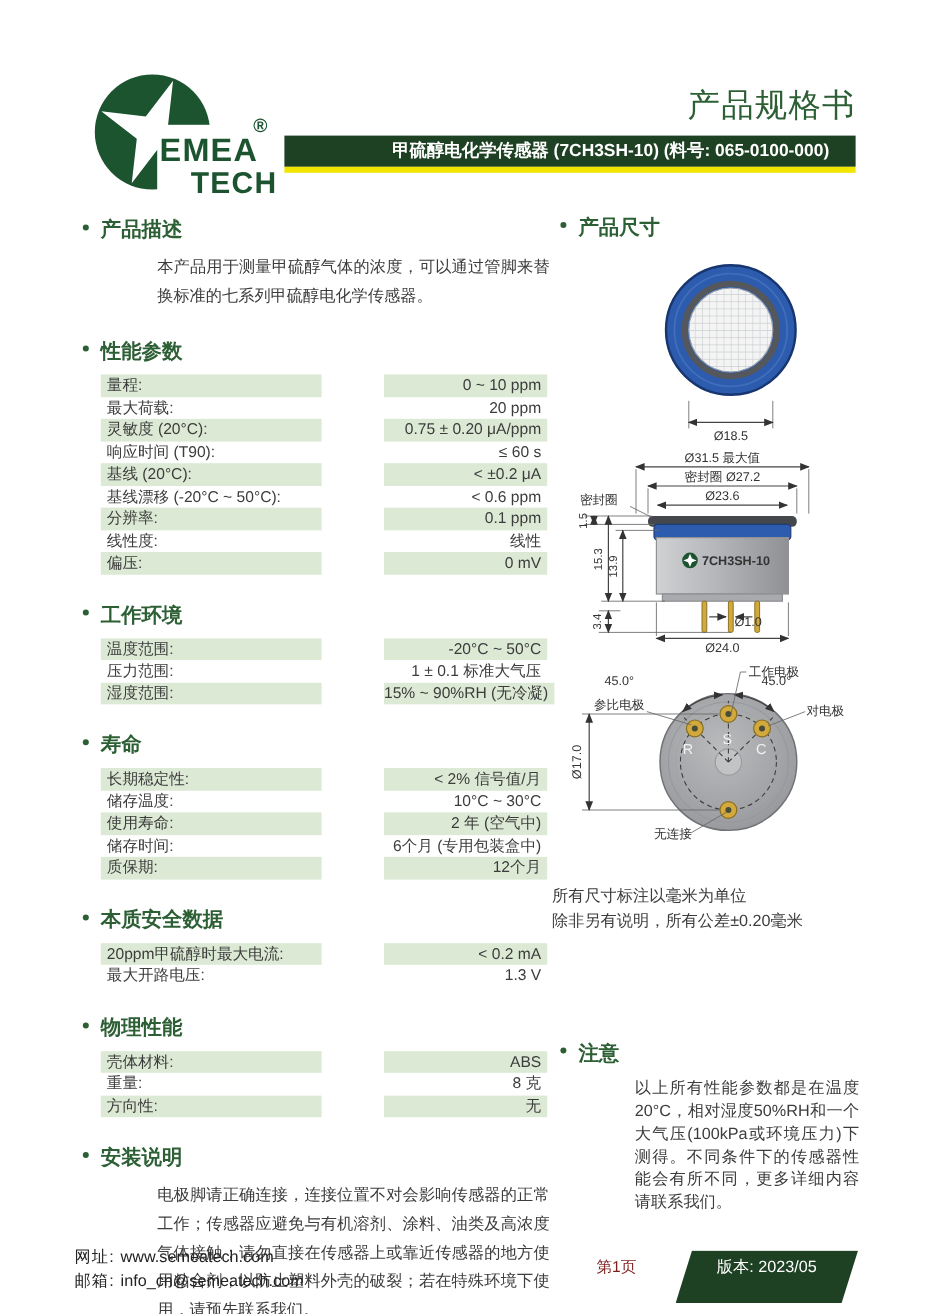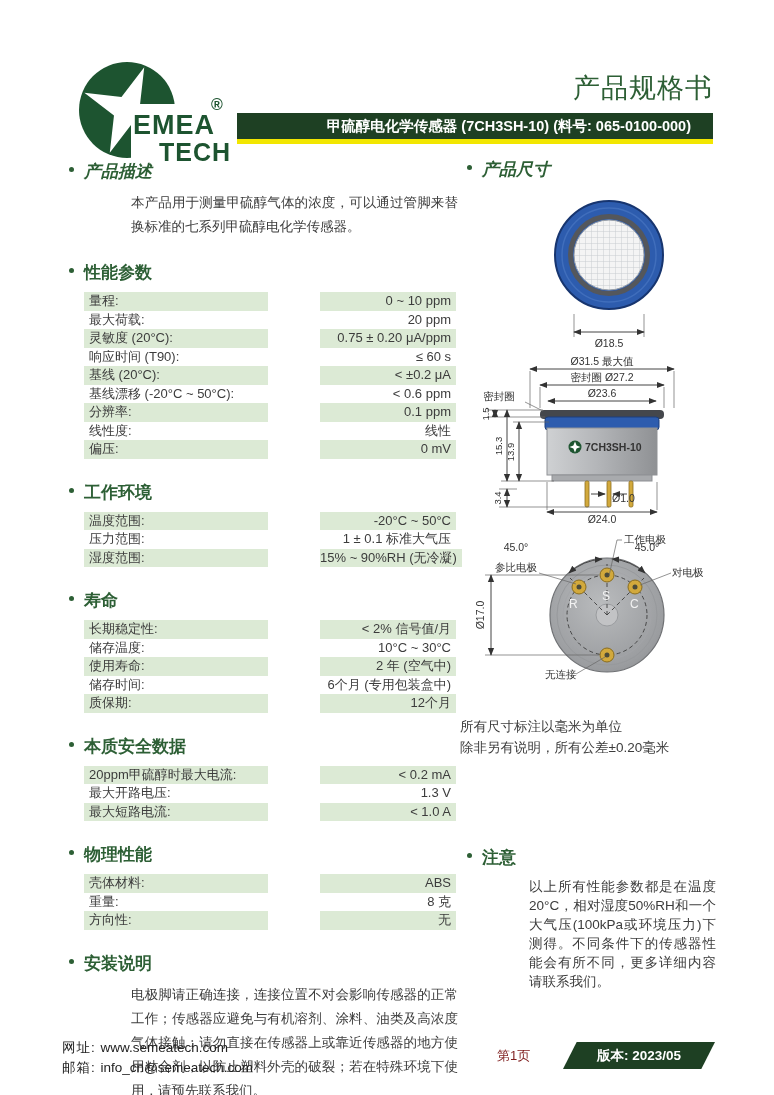--- a/index.html
+++ b/index.html
@@ -24,21 +24,21 @@
     color:#fff;font-weight:bold;font-size:14.5px;line-height:26px;text-align:right;padding-right:22px;}
   .yellow-line{position:absolute;left:237px;top:139px;width:476px;height:5px;background:var(--highlight-yellow);}
 
   
   .col-left{position:absolute;left:60px;top:160px;width:398px;}
   .col-right{position:absolute;left:458px;top:158px;width:258px;}
 
   .section{position:relative;padding-left:24px;}
   .stitle{font-size:17px;font-weight:bold;color:var(--accent-green);margin:22px 0 8px 0;position:relative;}
   .stitle .bullet{position:absolute;left:-15px;top:7px;width:5px;height:5px;border-radius:50%;background:var(--accent-green);}
-  .first .stitle{margin-top:0;font-style:italic;}
+  .first .stitle{margin-top:20px;}
   .body-text{font-size:13.5px;line-height:24px;color:var(--text-dark);text-align:justify;margin-left:47px;}
 
   .ptable{width:372px;}
   .trow{display:flex;height:18.5px;line-height:18.5px;font-size:13px;gap:48px;}
   .trow:nth-child(odd) .tl,.trow:nth-child(odd) .tv{background:var(--table-row-green);}
   .tl{flex:0 0 184px;padding-left:5px;white-space:nowrap;}
   .tv{flex:1;margin-left:4px;text-align:right;padding-right:5px;white-space:nowrap;}
 
   
   .diagram{display:block;margin:0 auto;}
@@ -54,22 +54,22 @@
   .dim{stroke:#444;stroke-width:1;fill:none;}
   .thin{stroke:#666;stroke-width:0.7;fill:none;}
   .dash{stroke:#3c3c3c;stroke-width:0.9;fill:none;stroke-dasharray:4 3;}
   .fill-blue{fill:var(--diagram-blue);}
   .logo-text{font-family:"Liberation Sans",sans-serif;font-weight:bold;fill:var(--logo-green);}
 
   
   .contact{position:absolute;left:62px;top:1038px;font-size:13.5px;line-height:20px;color:#222;}
   .contact .lbl{letter-spacing:1px;}
   .pageno{position:absolute;left:497px;top:1047px;font-size:13px;color:#7f1d1d;}
-  .version-badge{position:absolute;left:563px;top:1042px;width:152px;height:27px;background:var(--bar-green);
-    clip-path:polygon(9% 0,100% 0,91% 100%,0 100%);color:#fff;font-weight:bold;font-size:13.5px;
+  .version-badge{position:absolute;left:563px;top:1042px;width:152px;height:44px;background:var(--bar-green);
+    clip-path:polygon(9% 0,100% 0,91% 100%,0 100%);color:#fff;font-weight:normal;font-size:13.5px;
     text-align:center;line-height:27px;}
 </style>
 </head>
 <body>
 
 <div class="page">
 
   <div class="logo">
     <svg width="160" height="114" viewBox="0 0 160 114">
       <circle cx="52" cy="52" r="48" fill="var(--logo-green)"></circle>
@@ -182,24 +182,20 @@
     <div class="section">
       <h2 class="stitle"><span class="bullet"></span><span>本质安全数据</span></h2>
       <div class="ptable">
         <div class="trow">
             <div class="tl">20ppm甲硫醇时最大电流:</div>
             <div class="tv">&lt; 0.2 mA</div>
           </div>
         <div class="trow">
             <div class="tl">最大开路电压:</div>
             <div class="tv">1.3 V</div>
-          </div>
-        <div class="trow">
-            <div class="tl">最大短路电流:</div>
-            <div class="tv">&lt; 1.0 A</div>
           </div>
       </div>
     </div>
 
     <div class="section">
       <h2 class="stitle"><span class="bullet"></span><span>物理性能</span></h2>
       <div class="ptable">
         <div class="trow">
             <div class="tl">壳体材料:</div>
             <div class="tv">ABS</div>

